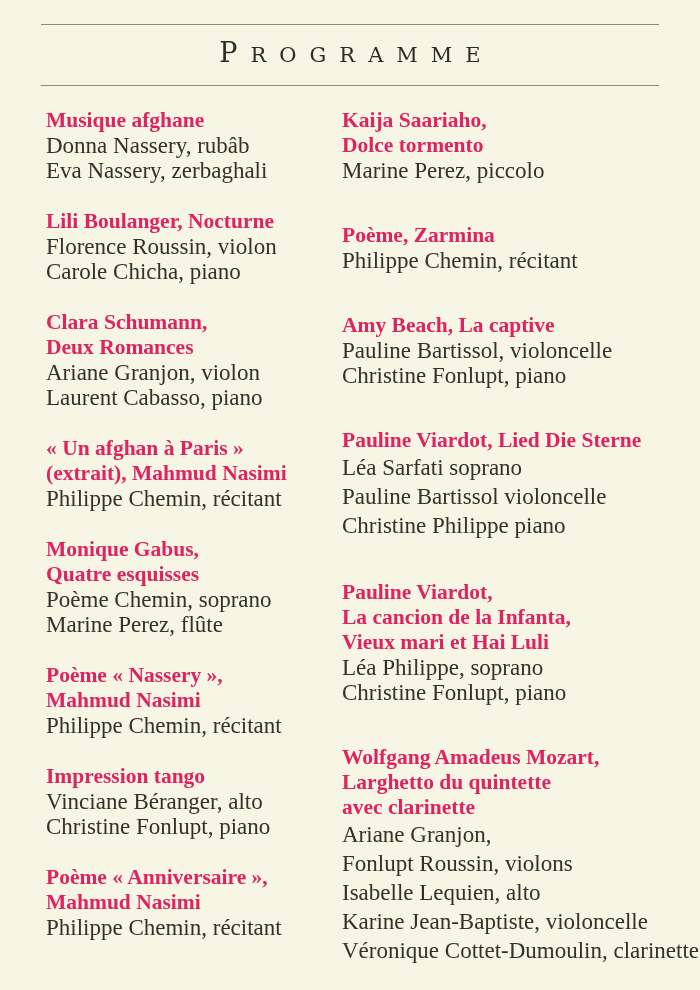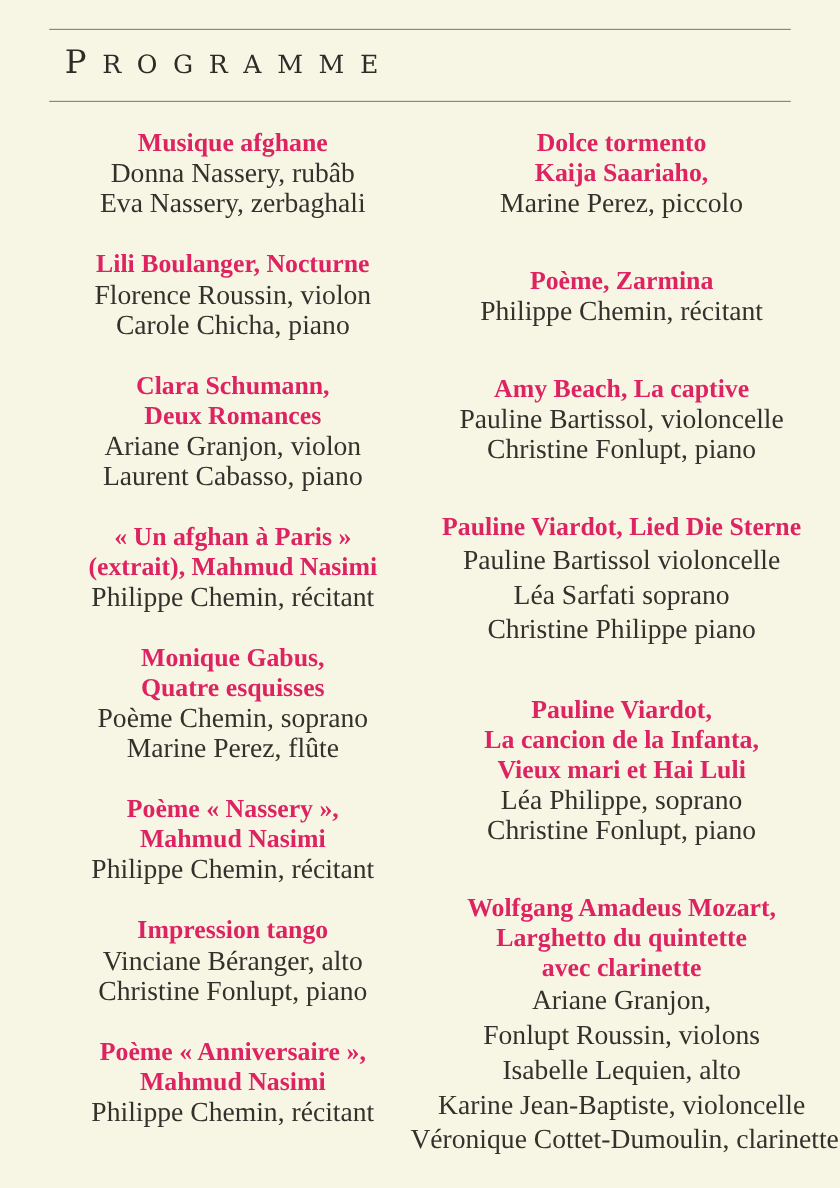--- a/index.html
+++ b/index.html
@@ -20,20 +20,21 @@
     box-sizing: border-box;
   }
   .header {
     margin: 24px 41px 0 41px;
     border-top: 1.5px solid var(--rule, #8b8a7b);
     border-bottom: 1.5px solid var(--rule, #8b8a7b);
     padding: 13px 0 15px 0;
   }
   .title {
     margin: 0;
+    text-align: center;
     font-family: "DejaVu Serif", serif;
     font-size: 21px;
     font-weight: normal;
     color: #2d2c27;
     text-transform: uppercase;
     letter-spacing: 13px;
     text-indent: 13px;
     line-height: 30px;
   }
   .title::first-letter {
@@ -47,21 +48,20 @@
   .col-left {
     width: 296px;
     flex: none;
   }
   .col-right {
     flex: 1;
     min-width: 0;
   }
   .item {
     margin-bottom: 26px;
-    text-align: center;
   }
   .col-right .item {
     margin-bottom: 40px;
   }
   .item:last-child {
     margin-bottom: 12px;
   }
   .title-line {
     color: var(--accent, #de2362);
     font-size: 21.5px;
@@ -158,22 +158,22 @@
             <div class="title-line">Mahmud Nasimi</div>
           </div>
           <div>
             <div class="performer-line">Philippe Chemin, récitant</div>
           </div>
         </article>
       </section>
     <section class="col col-right">
         <article class="item">
           <div>
+            <div class="title-line">Kaija Saariaho,</div>
             <div class="title-line">Dolce tormento</div>
-            <div class="title-line">Kaija Saariaho,</div>
           </div>
           <div>
             <div class="performer-line">Marine Perez, piccolo</div>
           </div>
         </article>
         <article class="item">
           <div>
             <div class="title-line">Poème, Zarmina</div>
           </div>
           <div>
@@ -187,22 +187,22 @@
           <div>
             <div class="performer-line">Pauline Bartissol, violoncelle</div>
             <div class="performer-line">Christine Fonlupt, piano</div>
           </div>
         </article>
         <article class="item wide">
           <div>
             <div class="title-line">Pauline Viardot, Lied Die Sterne</div>
           </div>
           <div>
+            <div class="performer-line">Léa Sarfati soprano</div>
             <div class="performer-line">Pauline Bartissol violoncelle</div>
-            <div class="performer-line">Léa Sarfati soprano</div>
             <div class="performer-line">Christine Philippe piano</div>
           </div>
         </article>
         <article class="item">
           <div>
             <div class="title-line">Pauline Viardot,</div>
             <div class="title-line">La cancion de la Infanta,</div>
             <div class="title-line">Vieux mari et Hai Luli</div>
           </div>
           <div>

